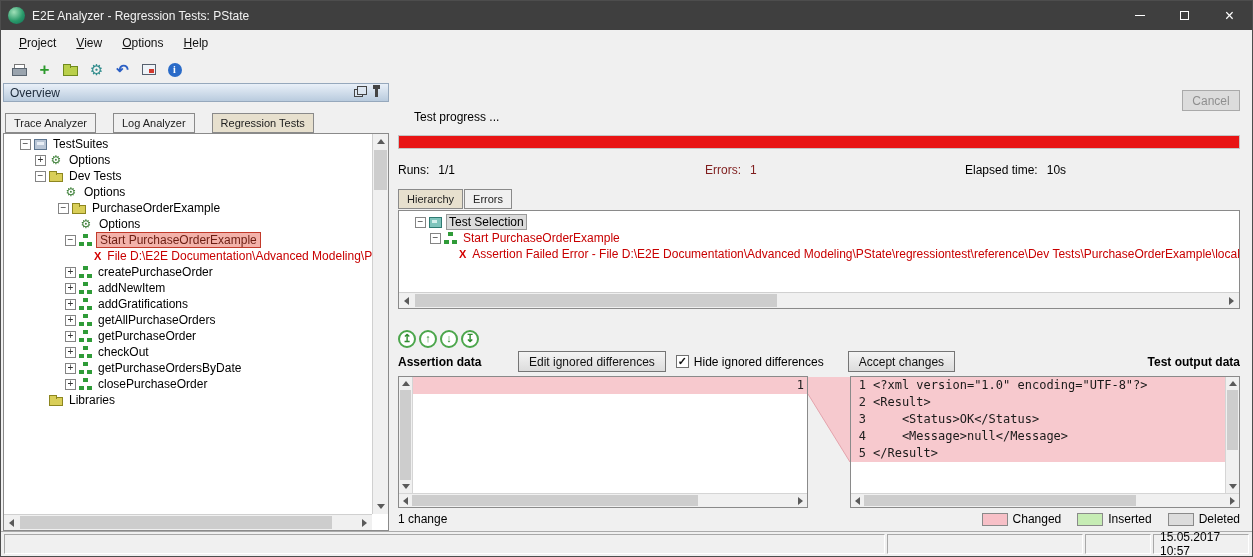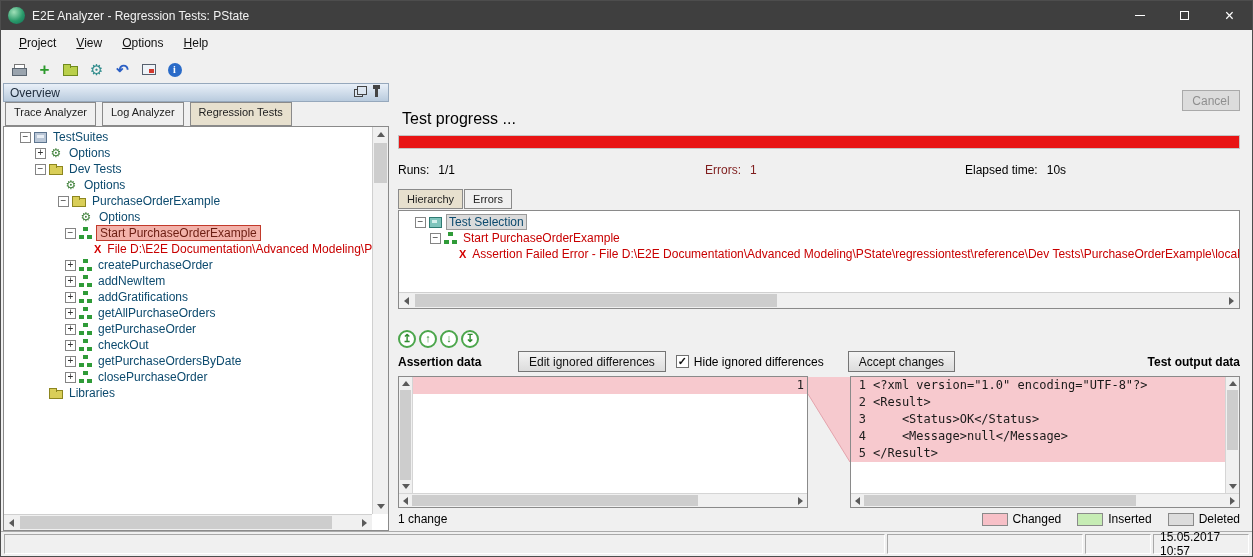--- a/index.html
+++ b/index.html
@@ -44,32 +44,32 @@
   .splitter-h{height:14px}
 
   
   .left-panel{width:386px;display:flex;flex-direction:column}
   .panel-header{height:19px;background:linear-gradient(#e9f0f8,#b9cbde);border:1px solid #96a8bc;display:flex;align-items:center;padding:0 6px;font-size:12px;color:#1c2a3a}
   .ph-title{flex:1}
   .float-icon{width:9px;height:8px;border:1px solid #444;position:relative;margin-right:12px;display:inline-block;background:#dde6f0}
   .float-icon::before{content:"";position:absolute;left:2px;top:-4px;width:8px;height:7px;border:1px solid #444;background:#dde6f0}
   .pin-icon{width:3px;height:8px;background:#444;position:relative;display:inline-block;margin-right:4px}
   .pin-icon::before{content:"";position:absolute;top:-4px;left:-2px;width:7px;height:4px;background:#444}
-  .tab-row{height:24px;display:flex;gap:6px;padding-left:2px}
+  .tab-row{height:31px;display:flex;align-items:flex-end;gap:17px;padding-left:2px}
   .otab,.rtab{font-size:11px;padding:3px 8px;border:1px solid #8a8a8a;background:#f0f0f0;color:#222;cursor:pointer;white-space:nowrap}
   .otab.active,.rtab.active{background:#e7e0ce}
   .tree-area{flex:1;background:#fff;border:1px solid #8a8a8a;position:relative;overflow:hidden}
   .tree{padding-top:2px}
   .tree-row{height:16px;display:flex;align-items:center;white-space:nowrap;cursor:default}
   .exp{width:11px;height:11px;min-width:11px;border:1px solid #848484;background:#fff;display:inline-flex;align-items:center;justify-content:center;font-size:10px;line-height:1;margin-right:3px;color:#333}
   .exp.i-plus::before{content:"+"}
   .exp.i-minus::before{content:"−"}
   .exp.i-none{visibility:hidden}
   .nicon{margin-right:4px}
-  .nlabel{font-size:12px;color:#0c4a6e;padding:0 2px}
+  .nlabel{font-size:12px;color:#000000;padding:0 2px}
   .tree-row.selected .nlabel{background:#f3b2aa;border:1px solid #c23a2b;color:#6b1d12;padding:0 3px}
   .tree-row.error .nlabel{color:#c80000}
   .tree-row.focused .nlabel{background:#dbdbdb;border:1px solid #999}
   .i-suite{width:13px;height:11px;background:#b9c6d6;border:1px solid #5c748e}
   .i-suite::before{content:"";position:absolute;left:2px;top:2px;right:2px;height:3px;background:#e8eef5}
   .i-gear{width:14px;height:14px;font-size:12px;line-height:14px;color:#41823c;text-align:center}
   .i-gear::before{content:"⚙"}
   .i-folder{width:14px;height:9px;background:#d9ce58;border:1px solid #8d861f;margin-top:3px}
   .i-folder::before{content:"";position:absolute;top:-3px;left:-1px;width:6px;height:3px;background:#d9ce58;border:1px solid #8d861f;border-bottom:none}
   .i-test{width:13px;height:12px}
@@ -91,21 +91,21 @@
   .vthumb{position:absolute;left:1px;right:1px;top:16px;height:40px;background:#cdcdcd}
   .hsb{position:absolute;left:0;right:16px;bottom:0;height:16px;background:#f0f0f0;border-top:1px solid #d0d0d0}
   .hsb .ar-left{left:0;top:0}.hsb .ar-right{right:0;top:0}
   .hthumb{position:absolute;top:1px;bottom:1px;left:16px;right:40px;background:#cdcdcd}
 
   
   .right-panel{flex:1;display:flex;flex-direction:column}
   .progress-section{position:relative;height:228px}
   .btn{font-size:12px;border:1px solid #757575;background:linear-gradient(#f4f4f4,#dcdcdc);color:#111;cursor:pointer;font-family:inherit}
   .btn.cancel{position:absolute;top:7px;right:10px;width:58px;height:21px;color:#8f8f8f;background:#dcdcdc;border-color:#a9a9a9}
-  .prog-label{position:absolute;top:27px;left:8px;font-size:16px}
+  .prog-label{position:absolute;top:27px;left:20px;font-size:12px}
   .prog-track{position:absolute;top:52px;left:4px;right:10px;height:14px;background:#e6e6e6;border:1px solid #c4c4c4}
   .prog-fill{height:100%}
   .stats{position:absolute;top:80px;left:4px;right:10px;display:flex;font-size:12px}
   .stat-runs{width:307px}.stat-errors{width:260px;color:#7f1d1d}.stat-elapsed{flex:1}
   .sv{margin-left:9px}
   .rtab-row{position:absolute;top:106px;left:4px;display:flex;gap:1px}
   .results-panel{position:absolute;top:127px;left:4px;right:10px;bottom:2px;background:#fff;border:1px solid #8a8a8a;overflow:hidden}
   .results-panel .tree{padding-top:3px}
   .rp-hsb{right:0}
 

